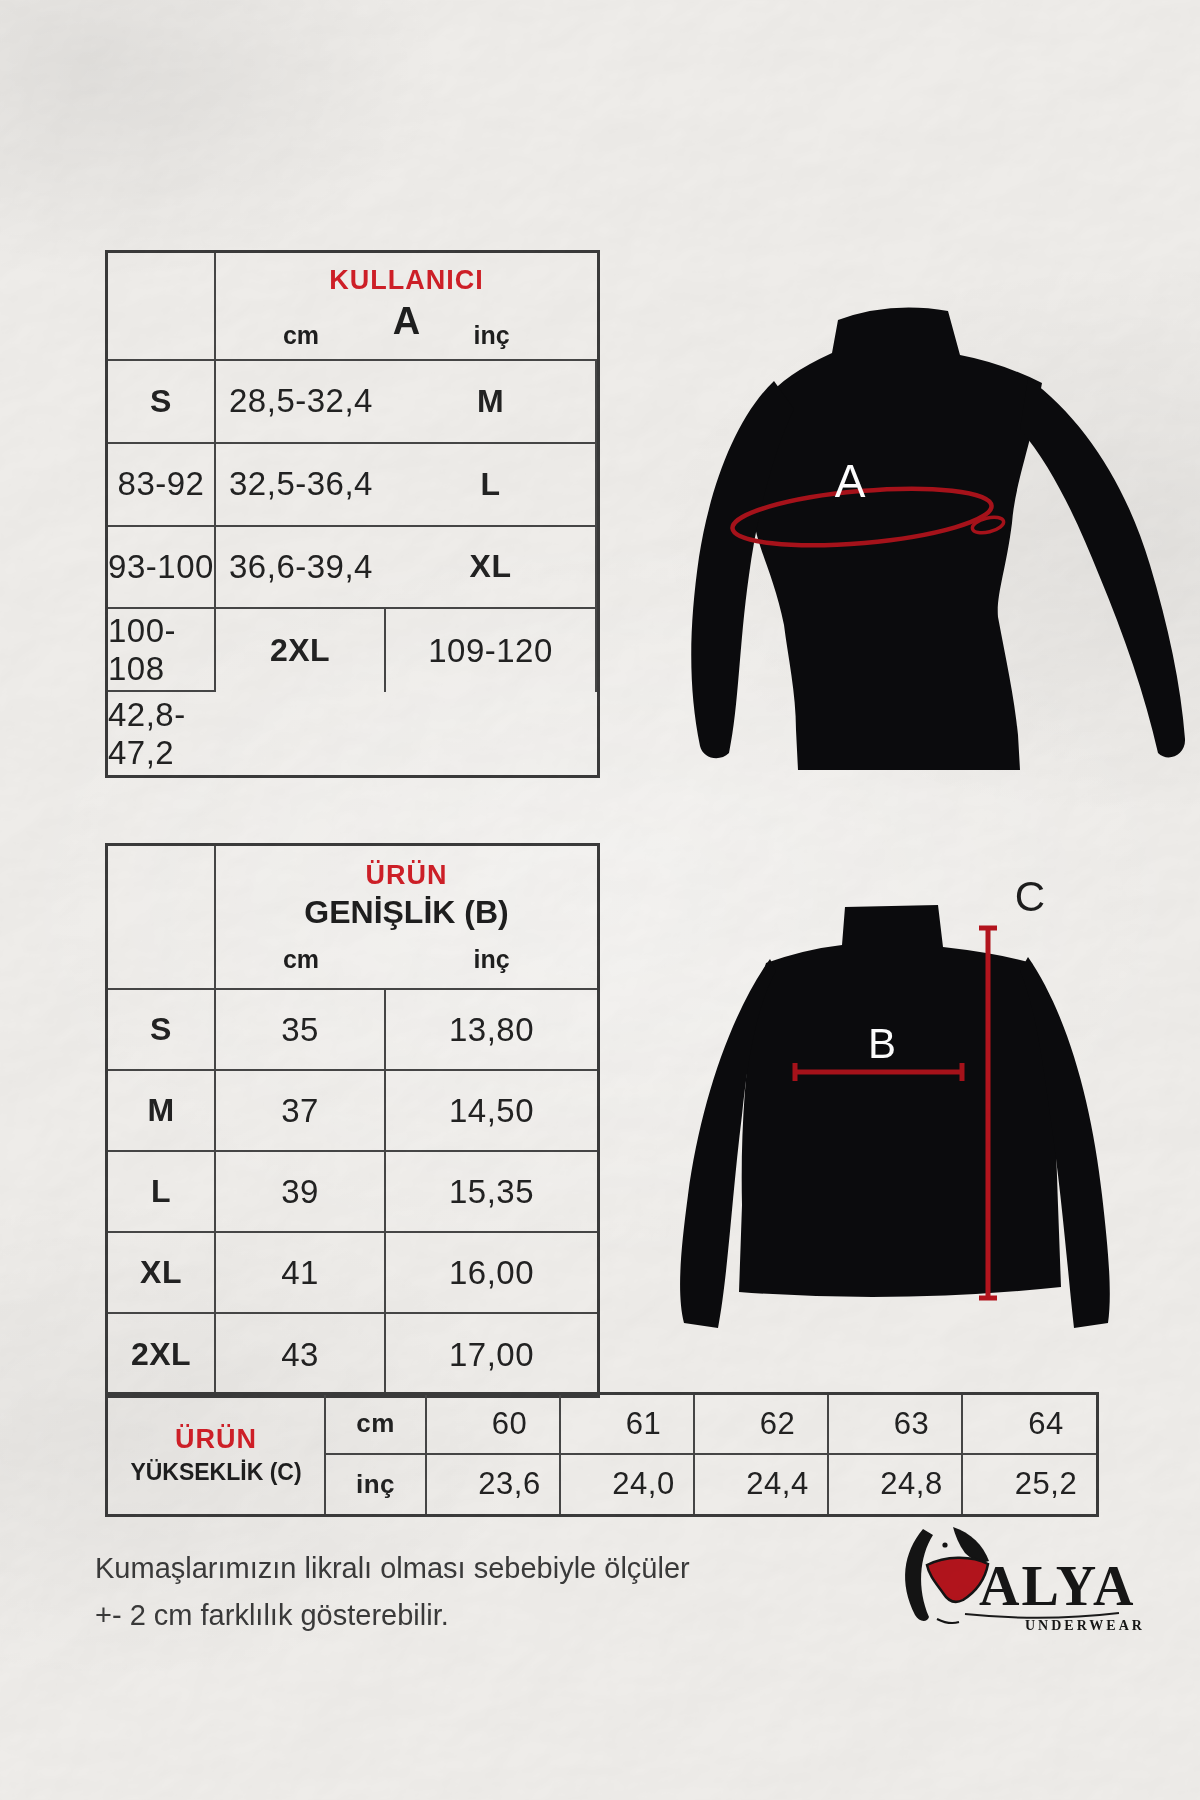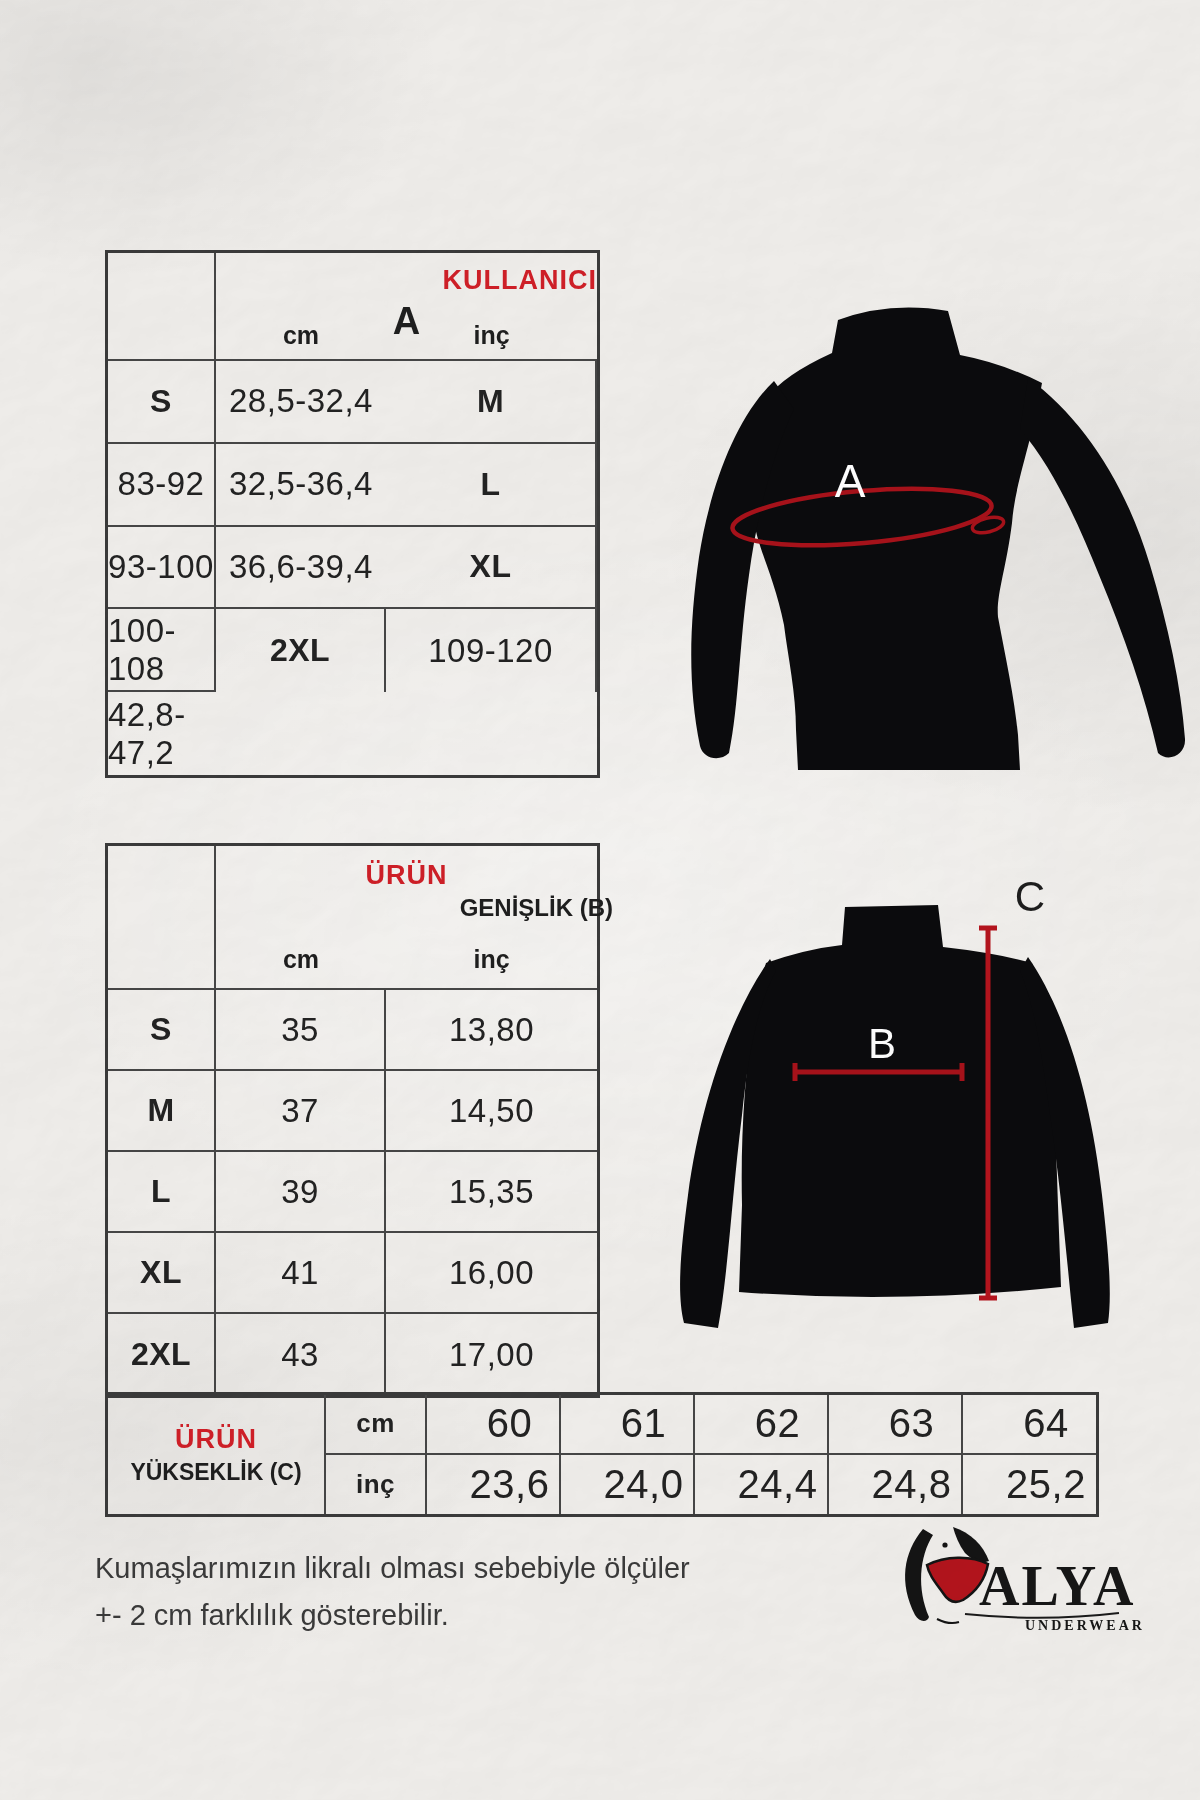--- a/index.html
+++ b/index.html
@@ -28,55 +28,55 @@
     border-right:2px solid #464646;border-bottom:2px solid #464646;
     font-size:33px;letter-spacing:.5px;color:#222;
   }
   .c.lc{border-right:none;}
   .c.lr{border-bottom:none;}
   .size{font-weight:bold;font-size:32px;}
   .hdr{position:relative;border-bottom:2px solid #464646;}
   .hdr-empty{border-right:2px solid #464646;border-bottom:2px solid #464646;}
   .t-title{position:absolute;left:0;width:100%;text-align:center;font-weight:bold;font-size:27px;letter-spacing:1px;}
   .t-letter{position:absolute;left:0;width:100%;text-align:center;font-weight:bold;font-size:38px;}
-  .t-sub{position:absolute;left:16px;width:100%;text-align:right;font-weight:bold;font-size:24px;}
+  .t-sub{position:absolute;left:0;width:100%;text-align:center;font-weight:bold;font-size:32px;}
   .t-cm{position:absolute;left:0;text-align:center;font-weight:bold;font-size:25px;}
   .t-inch{position:absolute;right:0;text-align:center;font-weight:bold;font-size:25px;}
 
   #tbl-user{left:105px;top:250px;width:489px;height:522px;
     grid-template-columns:108px 170px 1fr;grid-template-rows:108px repeat(5,1fr);}
   #tbl-width{left:105px;top:843px;width:489px;height:549px;
     grid-template-columns:108px 170px 1fr;grid-template-rows:144px repeat(5,1fr);}
   #tbl-height{left:105px;top:1392px;width:988px;height:119px;
     grid-template-columns:218px 101px 134px 134px 134px 134px 1fr;grid-template-rows:1fr 1fr;}
 
   .label-cell{
     grid-row:1/3;display:flex;flex-direction:column;align-items:center;justify-content:center;
     border-right:2px solid #464646;gap:4px;
   }
   .t3-title{font-weight:bold;font-size:27px;letter-spacing:1px;}
   .t3-sub{font-weight:bold;font-size:23px;}
   .unit{font-weight:bold;font-size:26px;}
-  .val3{font-size:40px;padding-left:33px;}
+  .val3{font-size:31px;padding-left:33px;}
   .red{color:#d01f27;}
 
   
   .footer-note{position:absolute;left:95px;top:1545px;z-index:3;font-size:29px;color:#3a3a3a;line-height:47px;}
   .logo{position:absolute;left:893px;top:1523px;z-index:3;}
 </style>
 </head>
 <body>
 <div class="canvas">
 
   <div class="shade"></div>
 
   <div class="tbl" id="tbl-user">
     <div class="hdr-empty"></div>
     <div class="hdr" style="grid-column:2/4;">
-      <div class="t-title red" style="top:12px;text-align:right;">KULLANICI</div>
+      <div class="t-title red" style="top:12px;">KULLANICI</div>
       <div class="t-letter" style="bottom:16px;">A</div>
       <div class="t-cm" style="bottom:9px;width:170px;">cm</div>
       <div class="t-inch" style="bottom:9px;width:211px;">inç</div>
     </div>
 
     <div class="c size">S</div>
     <div class="c lc">28,5-32,4</div>
 
     <div class="c size">M</div>
     <div class="c">83-92</div>

